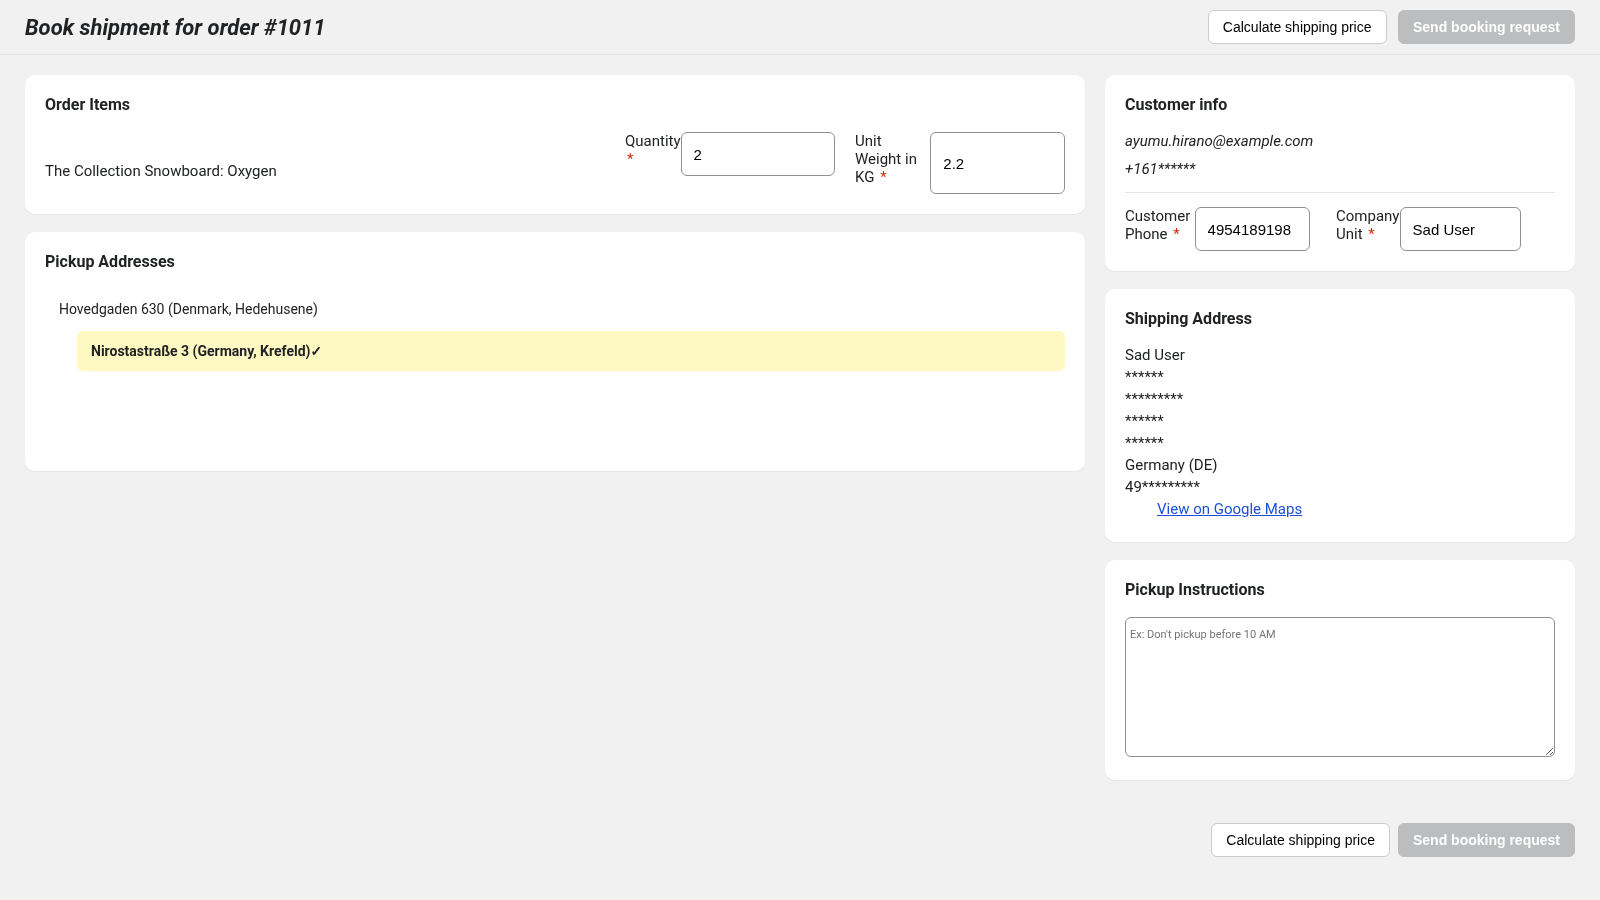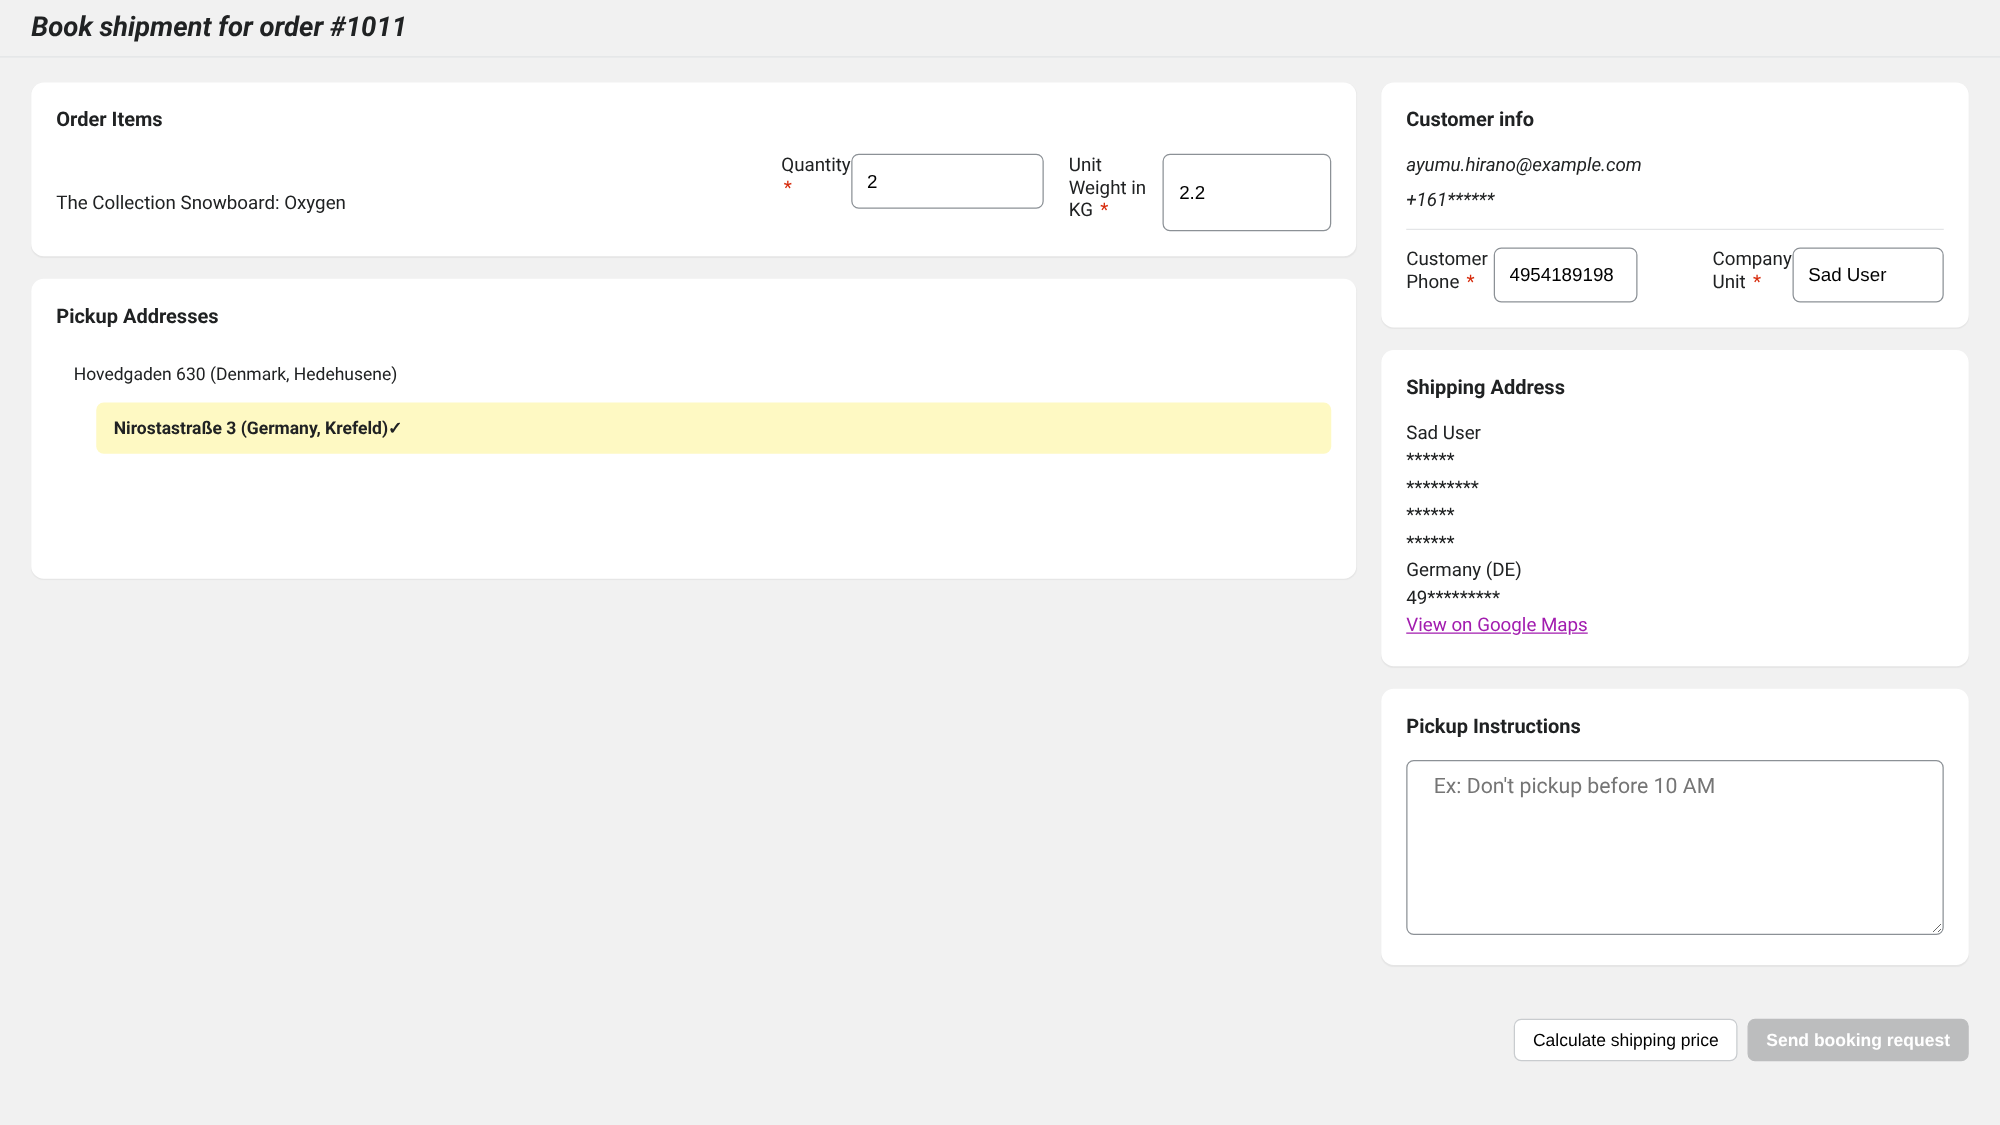--- a/index.html
+++ b/index.html
@@ -102,47 +102,50 @@
 .check { font-weight: 700; }
 .faded { height: 80px; }
 .divider {
   border: none;
   border-top: 1px solid #e4e5e7;
   margin: 14px 0;
 }
 .info-line { margin-bottom: 10px; font-size: 15px; font-style: italic; }
 .two-col {
   display: flex;
-  gap: 14px;
-  justify-content: space-between;
+  gap: 26px;
 }
 .two-col .field { width: 185px; }
 .addr-block p { font-size: 15px; margin-bottom: 4px; }
-a.link { color: #a21caf; text-decoration: underline; }
+a.link { color: #1d4ed8; text-decoration: underline; margin-left: 32px; }
 textarea.instructions {
   width: 100%;
   min-height: 140px;
   border: 1px solid #8c9196;
   border-radius: 6px;
-  padding: 10px 21px;
-  font-size: 17px;
+  padding: 10px 4px;
+  font-size: 11px;
   font-family: inherit;
   resize: vertical;
 }
 .bottom-bar {
   display: flex;
   justify-content: flex-end;
   padding: 0 25px 25px 25px;
 }
 </style>
 </head>
 <body>
 
 <div class="top-bar">
   <h1 class="page-title">Book shipment for order #1011</h1>
+  <div>
+    <button class="btn">Calculate shipping price</button>
+    <button class="btn btn-primary">Send booking request</button>
+  </div>
 </div>
 
 <div class="layout">
 
   <div class="col-left">
 
     <div class="card">
       <h2>Order Items</h2>
       <div class="order-row">
         <div class="order-name">The Collection Snowboard: Oxygen</div>

